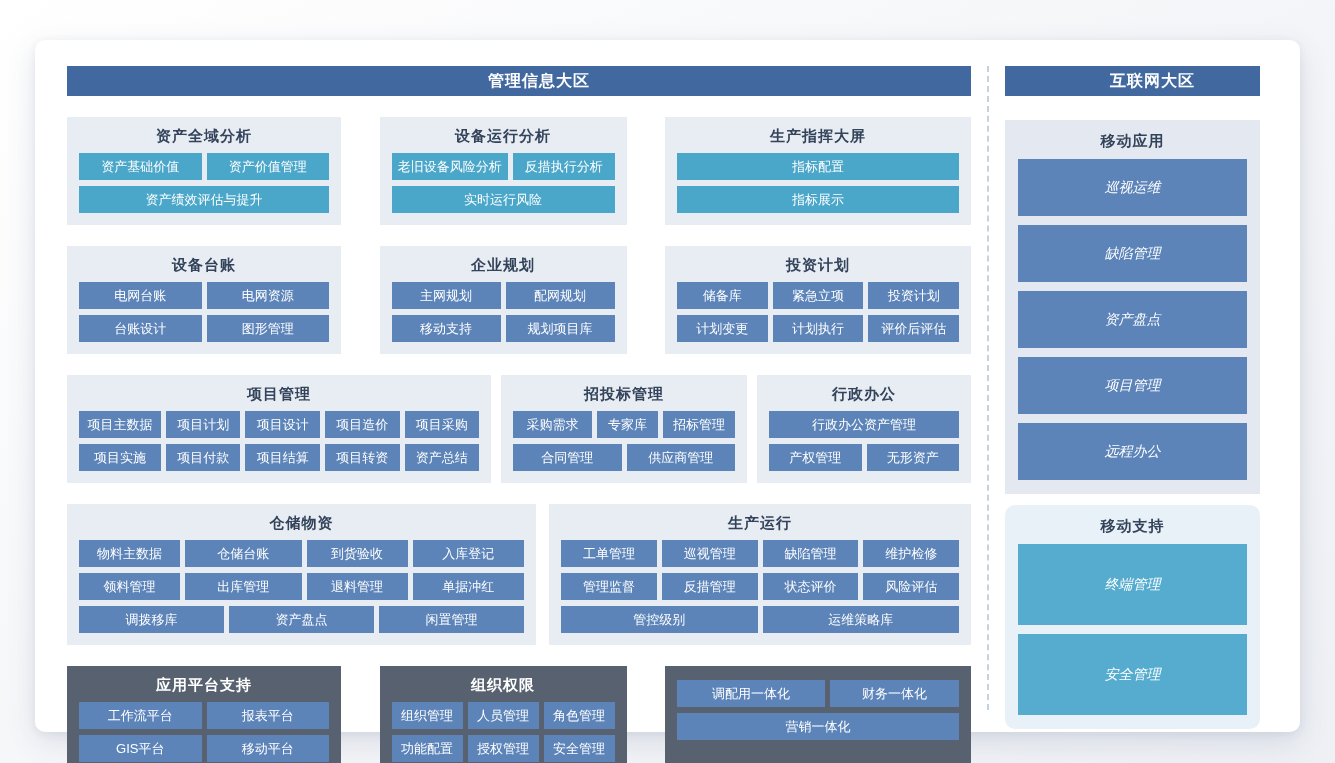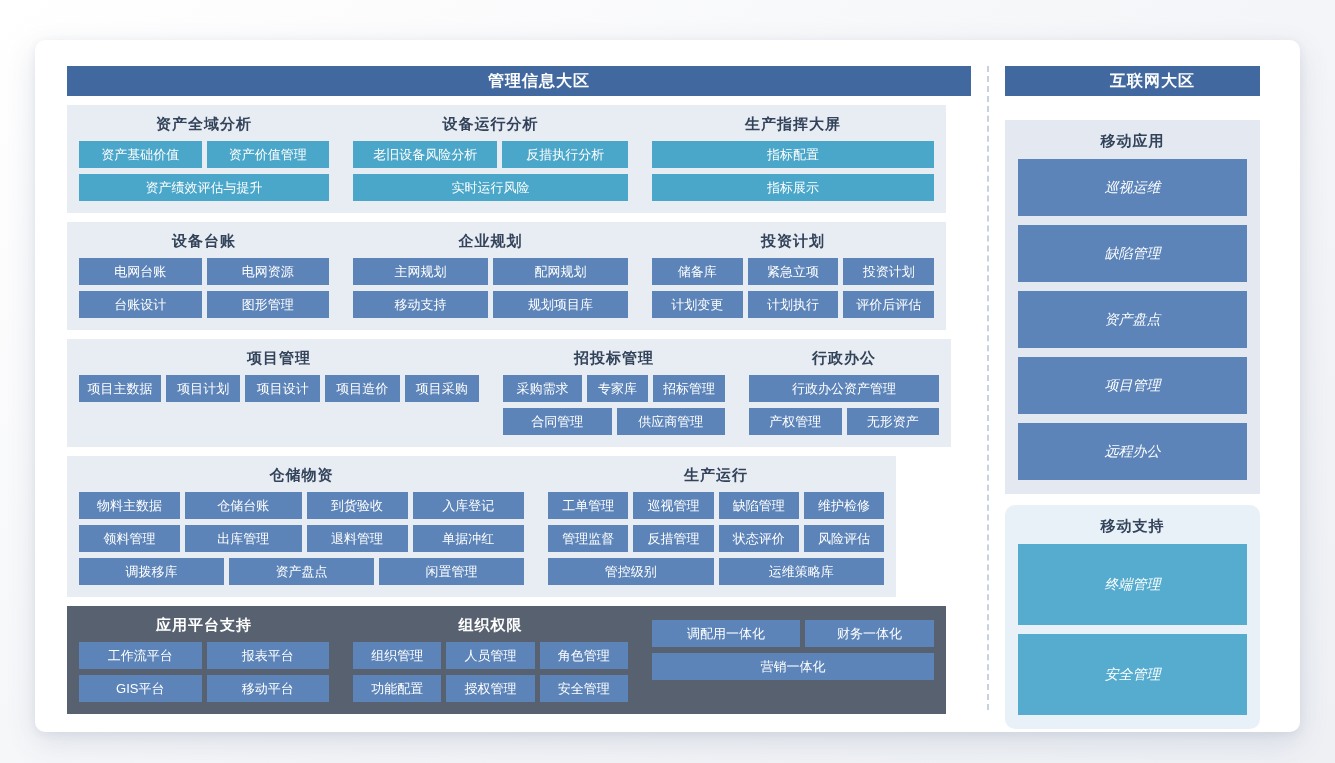--- a/index.html
+++ b/index.html
@@ -21,39 +21,39 @@
     align-self:stretch; width:0; border-left:2px dashed #c7d2e0;
     margin-left:16px; margin-right:16px;
   }
   .zone-header {
     height:30px; background:#42699f; color:#ffffff;
     display:flex; align-items:center; justify-content:center;
     font-size:16px; font-weight:700; letter-spacing:1px;
     margin-bottom:8px;
     padding-left:40px;
   }
-  .row { display:flex; justify-content:flex-start; margin-top:9px; }
+  .row { display:flex; justify-content:space-between; margin-top:21px; }
   .panel { background:#e8edf4; padding:8px 12px 12px; }
   .panel-title {
     text-align:center; font-size:15px; font-weight:700; color:#33435a;
     margin:2px 0 7px; letter-spacing:1px;
   }
   .btn-row { display:flex; gap:5px; margin-top:6px; }
   .panel-title + .btn-row { margin-top:0; }
   .btn {
     flex:1; height:27px; display:flex; align-items:center; justify-content:center;
     background:#5c84b9; color:#ffffff; font-size:13px; white-space:nowrap;
     cursor:default;
   }
   .teal-btns .btn { background:#4ba7c9; }
   .dark { background:#57616f; }
   .dark .panel-title { color:#ffffff; }
-  .w274{width:274px}.w299{width:299px}.w306{width:306px}
+  .w274{width:274px}.w299{width:247px}.w306{width:306px}
   .w424{width:424px}.w246{width:246px}.w214{width:214px}
-  .w469{width:469px}.w422{width:360px}
+  .w469{width:469px}.w422{width:422px}
   
   .rpanel { background:#e4e9f1; padding:10px 13px 14px; margin-top:9px; }
   .rpanel .panel-title { margin-bottom:8px; }
   .rpanel .btn { height:57px; font-size:14px; margin-top:9px; flex:none; width:100%;font-style:italic; }
   .rpanel .panel-title + .btn { margin-top:0; }
   .rpanel.support { background:#e9f1f8; margin-top:11px;border-radius:10px; }
   .rpanel.support .btn { height:81px; background:#55acce; }
 </style>
 </head>
 <body>
@@ -136,20 +136,27 @@
     <div class="row">
       <section class="panel w424">
         <div class="panel-title">项目管理</div>
         <div class="btn-row">
           <div class="btn" style="flex:1.1">项目主数据</div>
           <div class="btn">项目计划</div>
           <div class="btn">项目设计</div>
           <div class="btn">项目造价</div>
           <div class="btn">项目采购</div>
         </div>
+        <div class="btn-row">
+          <div class="btn" style="flex:1.1">项目实施</div>
+          <div class="btn">项目付款</div>
+          <div class="btn">项目结算</div>
+          <div class="btn">项目转资</div>
+          <div class="btn">资产总结</div>
+        </div>
       </section>
       <section class="panel w246">
         <div class="panel-title">招投标管理</div>
         <div class="btn-row">
           <div class="btn" style="flex:1.1">采购需求</div>
           <div class="btn" style="flex:0.85">专家库</div>
           <div class="btn">招标管理</div>
         </div>
         <div class="btn-row">
           <div class="btn">合同管理</div>

